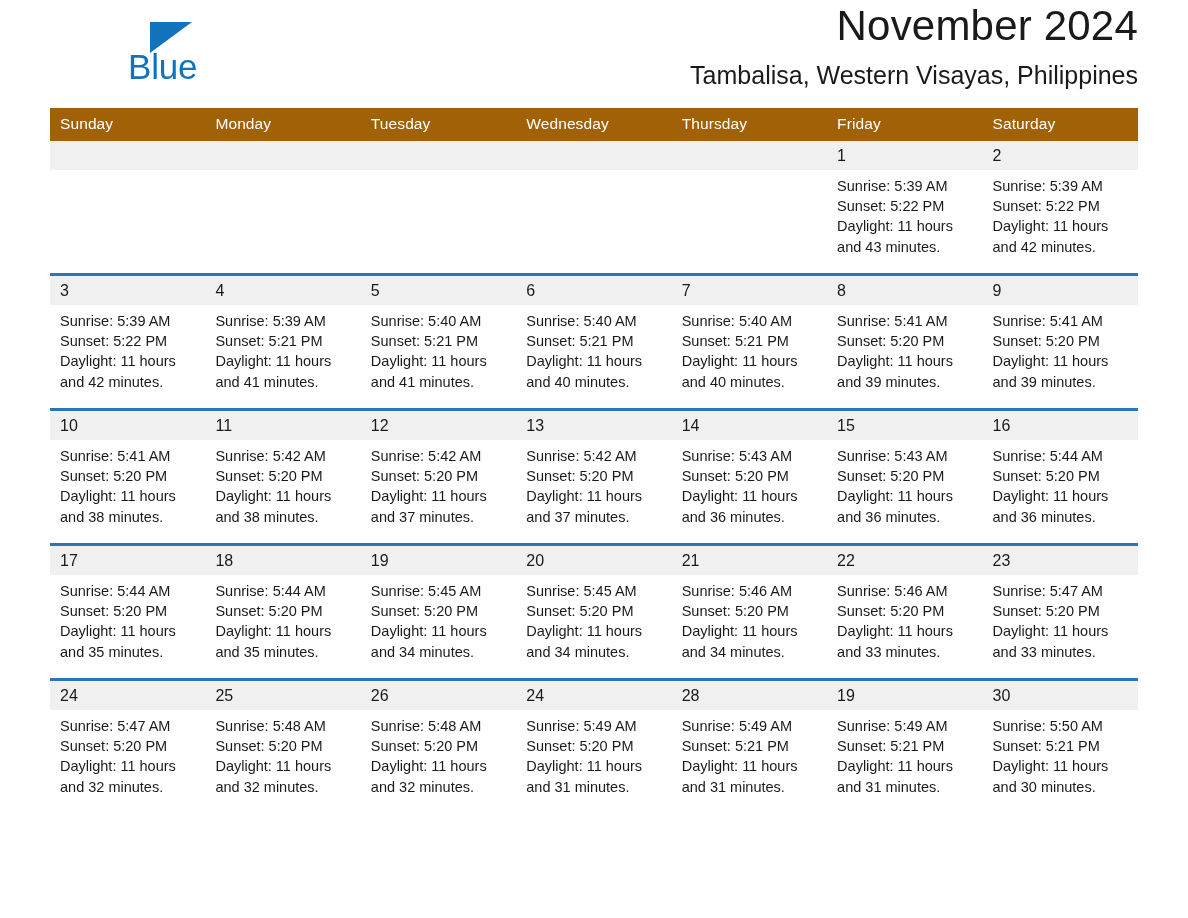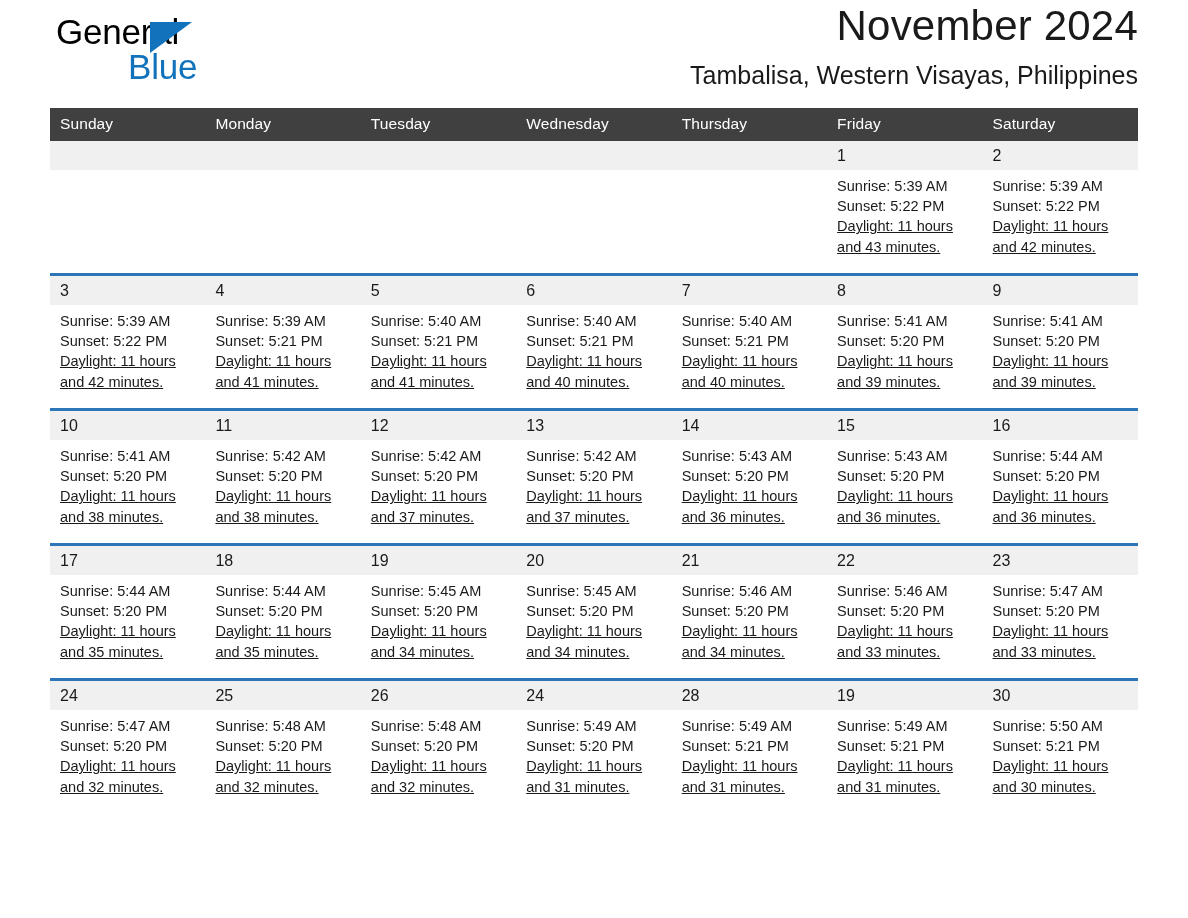--- a/index.html
+++ b/index.html
@@ -87,21 +87,21 @@
 
   
   .calendar {
     width: 1088px;
     border-collapse: collapse;
     table-layout: fixed;
   }
   .calendar col { width: 155.43px; }
 
   thead th {
-    background: #404040;
+    background: #a16207;
     color: #ffffff;
     font-size: 15.5px;
     font-weight: normal;
     text-align: left;
     padding: 7px 0 8px 10px;
     height: 16px;
     letter-spacing: 0.1px;
   }
 
   tbody tr.week-row > td {
@@ -126,31 +126,30 @@
   .daynum.empty {
     color: transparent;
   }
   .cell-body {
     padding: 6px 8px 0 10px;
     font-size: 14.5px;
     line-height: 20.2px;
     color: #1a1a1a;
   }
   .cell-body div { white-space: nowrap; }
-  .cell-body .daylight { white-space: normal; text-decoration: underline; }
+  .cell-body .daylight { white-space: normal; }
 </style>
 </head>
 <body>
 
 <div class="page">
 
   <div class="header">
 
     <div class="brand">
-      <span class="brand-general">General</span>
       <span class="brand-tri"></span>
       <span class="brand-blue">Blue</span>
     </div>
 
     <div class="titles">
       <div class="month-title">November 2024</div>
       <div class="location-title">Tambalisa, Western Visayas, Philippines</div>
     </div>
 
   </div>

